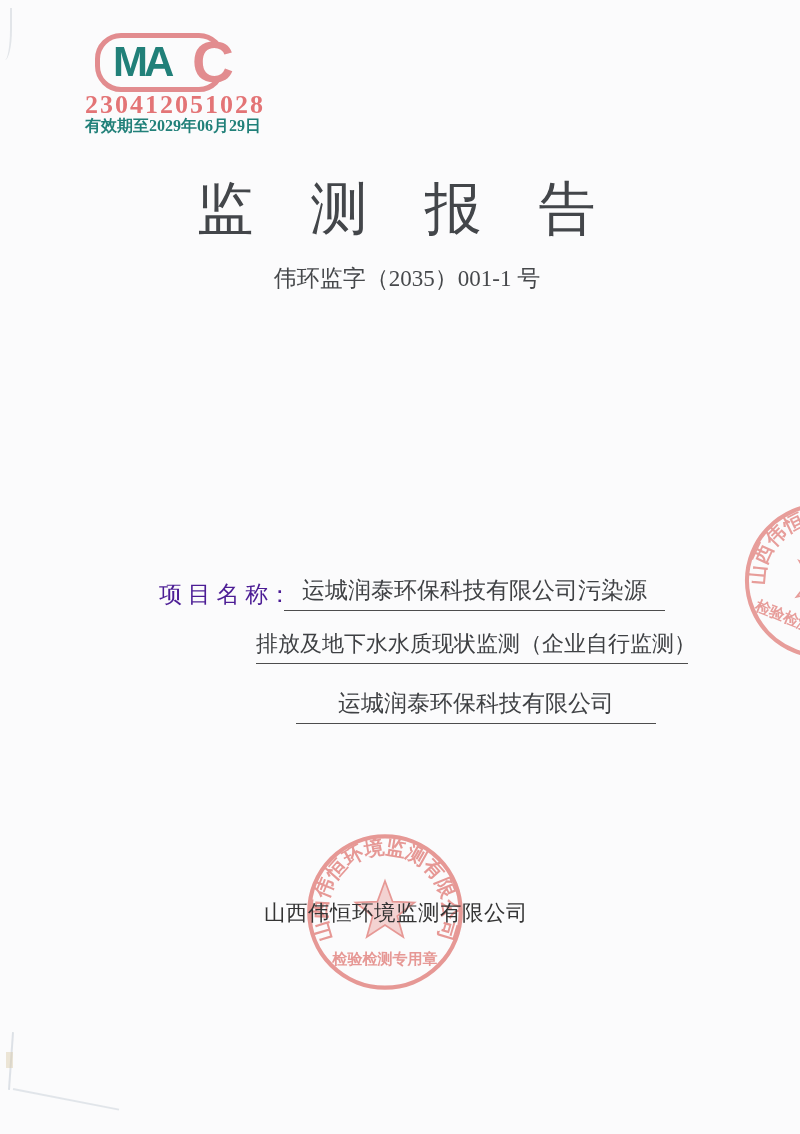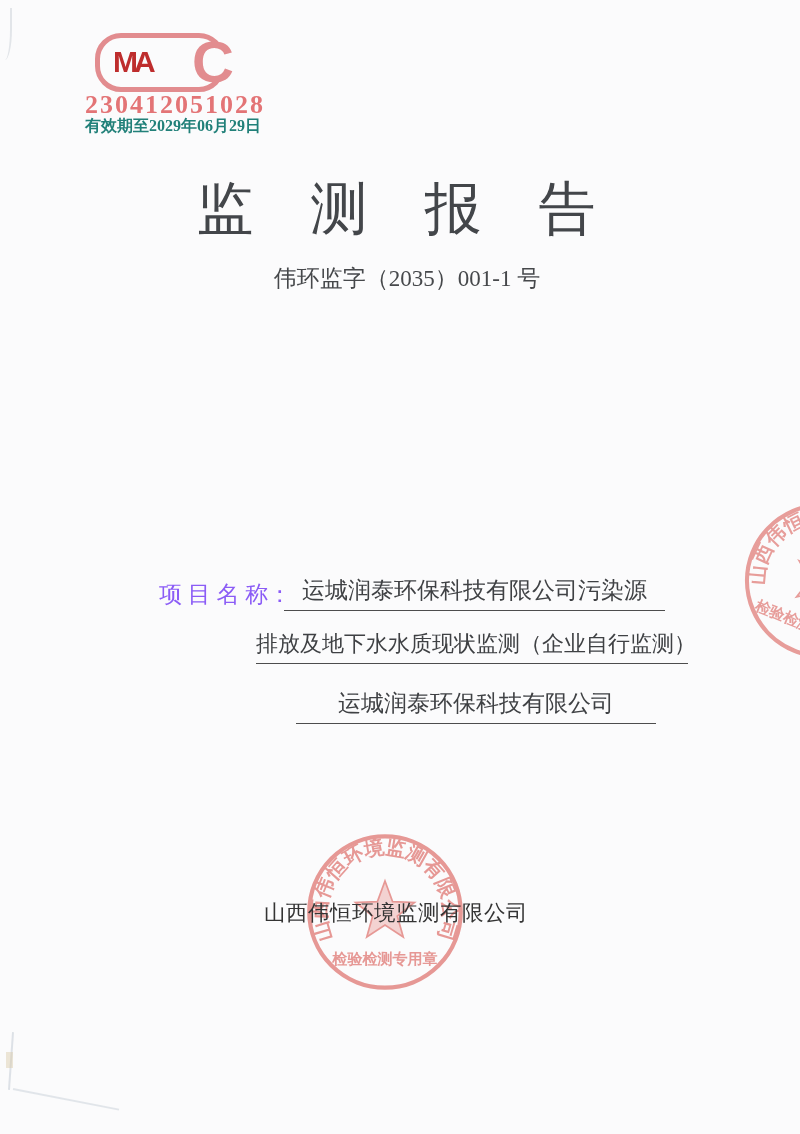--- a/index.html
+++ b/index.html
@@ -16,21 +16,21 @@
 
   
   .cma-stamp{position:absolute;left:85px;top:30px;width:180px;opacity:.92;}
   .cma-logo-box{
     position:absolute;left:10px;top:3px;width:120px;height:49px;
     border:5px solid #e08386;border-radius:26px;
   }
   .cma-ma{
     position:absolute;left:13px;top:-1px;
     font-family:"Liberation Sans","DejaVu Sans",sans-serif;
-    font-weight:bold;font-size:30px;line-height:50px;letter-spacing:-4px;color:#b91c1c;
+    font-weight:bold;font-size:42px;line-height:50px;letter-spacing:-4px;color:#0f766e;
   }
   .cma-gap{position:absolute;right:-8px;top:4px;width:17px;height:40px;background:#fbfbfc;}
   .cma-c{
     position:absolute;right:-14px;top:-8px;
     font-family:"Liberation Sans","DejaVu Sans",sans-serif;
     font-weight:bold;font-size:58px;line-height:64px;color:#e08386;
   }
   .cma-number{
     position:absolute;left:0;top:60px;width:180px;
     font-size:26px;font-weight:bold;letter-spacing:2px;color:#e2696b;white-space:nowrap;
@@ -46,21 +46,21 @@
     text-align:center;font-size:57px;line-height:62px;color:#43464a;
     white-space:nowrap;
   }
   .doc-number{
     position:absolute;top:263px;left:0;right:0;margin-left:14px;
     text-align:center;font-size:23px;color:#46484b;white-space:nowrap;
   }
 
   
   .field-label{
-    position:absolute;left:159px;font-size:23px;color:#8b5cf6;white-space:nowrap;
+    position:absolute;left:159px;font-size:23px;color:#4c1d95;white-space:nowrap;
   }
   .field-value{
     position:absolute;text-align:center;font-size:23px;color:#3f4144;
     line-height:28px;padding-bottom:5px;
     border-bottom:1.5px solid #4d4d4d;white-space:nowrap;
   }
   #project-label{top:579px;}
   #project-line1{left:284px;top:577px;width:381px;}
   #project-line2{left:256px;top:630px;width:432px;font-size:22px;}
   #client-label{top:692px;}

